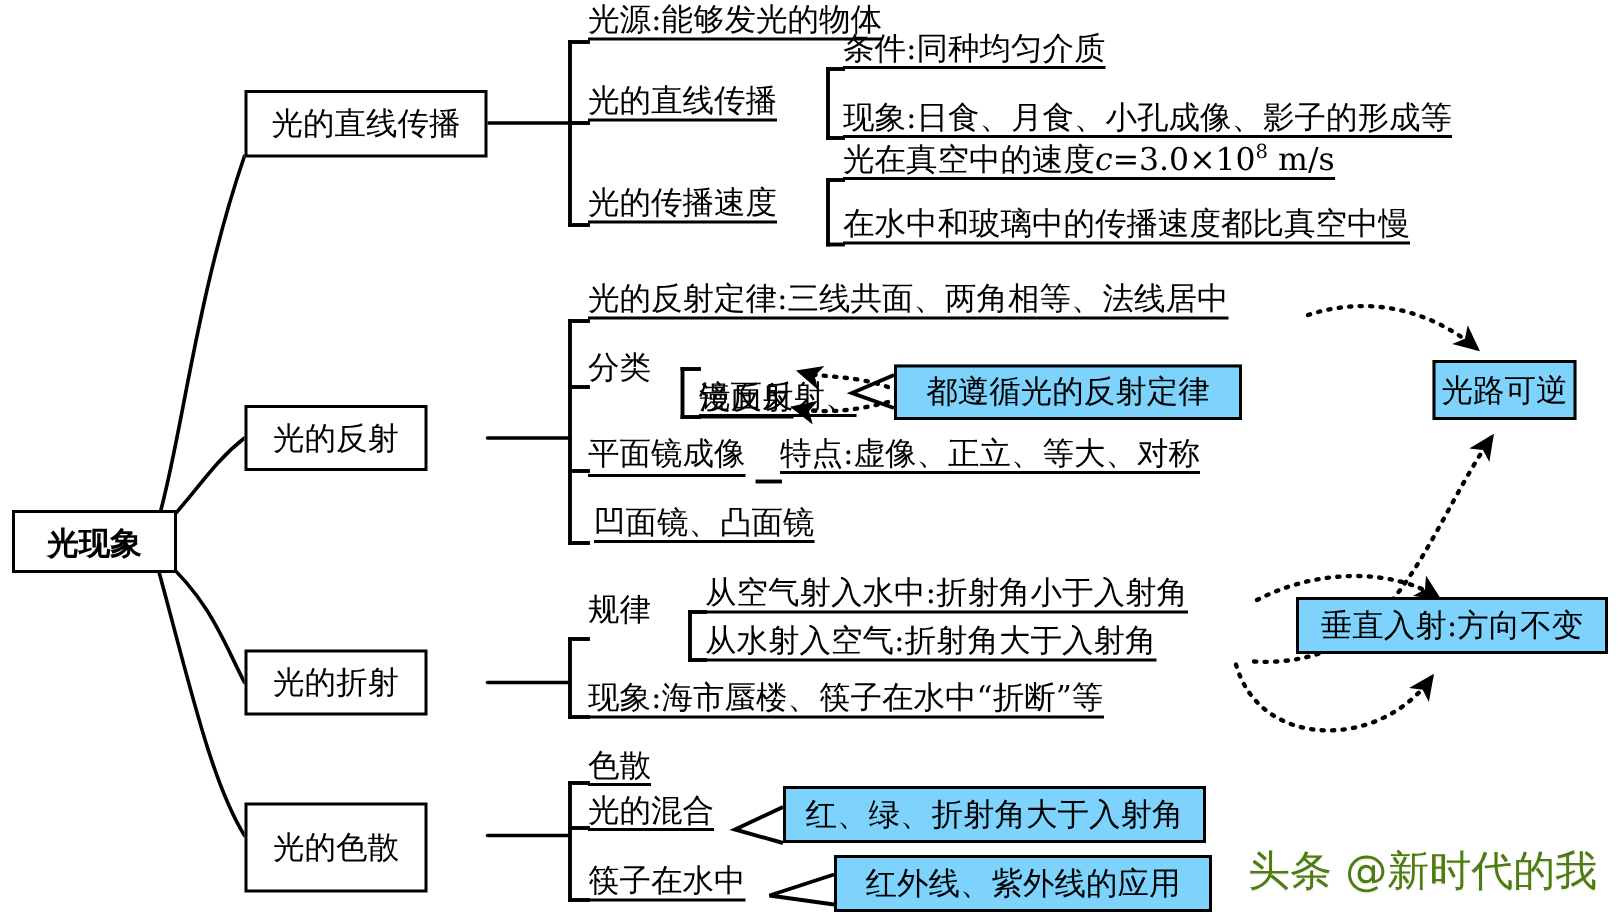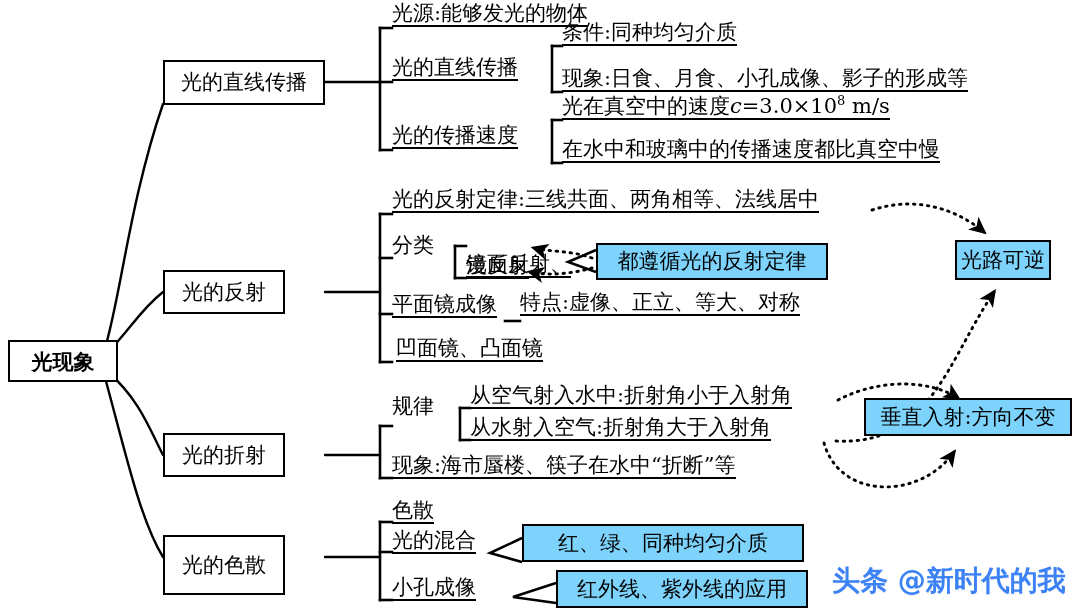--- a/index.html
+++ b/index.html
@@ -50,23 +50,23 @@
   
   .uline {
     border-bottom: 2.5px solid #000;
     padding-bottom: 1px;
     background: transparent;
   }
   .plain { background: transparent; }
 
   .watermark {
     position: absolute;
-    color: #3b82f6;
+    color: #4d7c0f;
     font-family: "DejaVu Sans", "Liberation Sans", sans-serif;
-    font-weight: bold;
+    font-weight: normal;
     white-space: nowrap;
     text-shadow: 0 1px 0 #f4f4f4;
   }
   sup.exp {
     font-size: 0.62em;
     vertical-align: super;
     line-height: 0;
   }
   .ital { font-style: italic; }
 </style>
@@ -213,21 +213,21 @@
   </div>
 
   <div class="node uline" style="left:466px; top:230px; font-size:21px;margin-top:24px;">
     <span>镜面反射、</span>
   </div>
 
   <div class="node uline" style="left:466px; top:255px; font-size:21px;">
     <span>漫反射</span>
   </div>
 
-  <div class="node uline" style="left:392px; top:294px; font-size:21px;">
+  <div class="node uline" style="left:392px; top:294px; font-size:21px;font-family:Liberation Mono, monospace;">
     <span>平面镜成像</span>
   </div>
 
   <div class="node uline" style="left:520px; top:292px; font-size:21px;">
     <span>特点:虚像、正立、等大、对称</span>
   </div>
 
   <div class="node uline" style="left:396px; top:338px; font-size:21px;">
     <span>凹面镜、凸面镜</span>
   </div>
@@ -262,25 +262,25 @@
 
   <div class="node uline" style="left:392px; top:500px; font-size:21px;">
     <span>色散</span>
   </div>
 
   <div class="node uline" style="left:392px; top:530px; font-size:21px;">
     <span>光的混合</span>
   </div>
 
   <div class="node uline" style="left:392px; top:577px; font-size:21px;">
-    <span>小孔成像</span>
+    <span>筷子在水中</span>
   </div>
 
   <div class="node boxed-thin" style="left:522px; top:524px; width:282px; height:38px; font-size:21px;">
-    <span>红、绿、同种均匀介质</span>
+    <span>红、绿、折射角大于入射角</span>
   </div>
 
   <div class="node boxed-thin" style="left:556px; top:570px; width:252px; height:38px; font-size:21px;text-align:center;">
     <span>红外线、紫外线的应用</span>
   </div>
 
   <div class="node boxed-thin" style="left:955px; top:240px; width:96px; height:40px; font-size:21px;">
     <span>光路可逆</span>
   </div>
 

